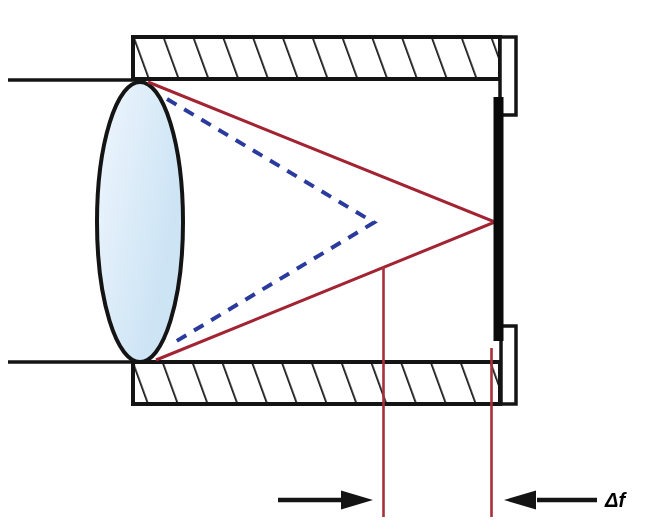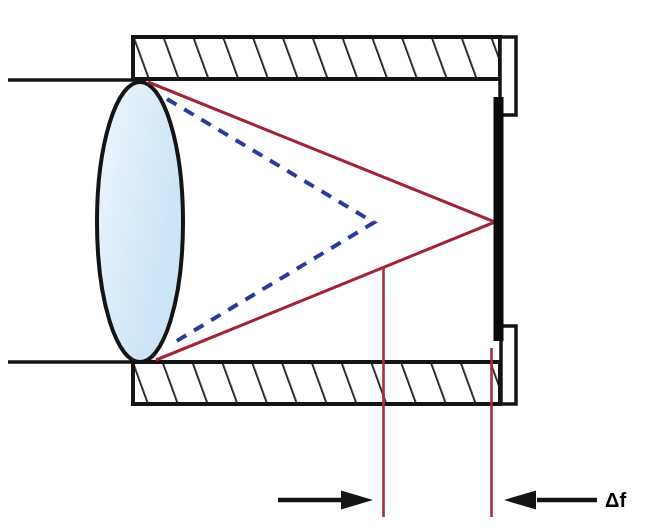--- a/index.html
+++ b/index.html
@@ -9,20 +9,21 @@
     width: 650px;
     height: 531px;
     overflow: hidden;
     font-family: "Liberation Sans", sans-serif;
   }
   .canvas-wrap {
     position: relative;
     width: 650px;
     height: 531px;
     background: var(--c-background, #ffffff);
+    font-style: italic;
   }
   svg { display: block; }
 
   .entrance-line {
     stroke: var(--c-outline, #141414);
     stroke-width: 3.5;
     fill: none;
   }
   .hatch-line {
     stroke: var(--c-outline, #141414);

